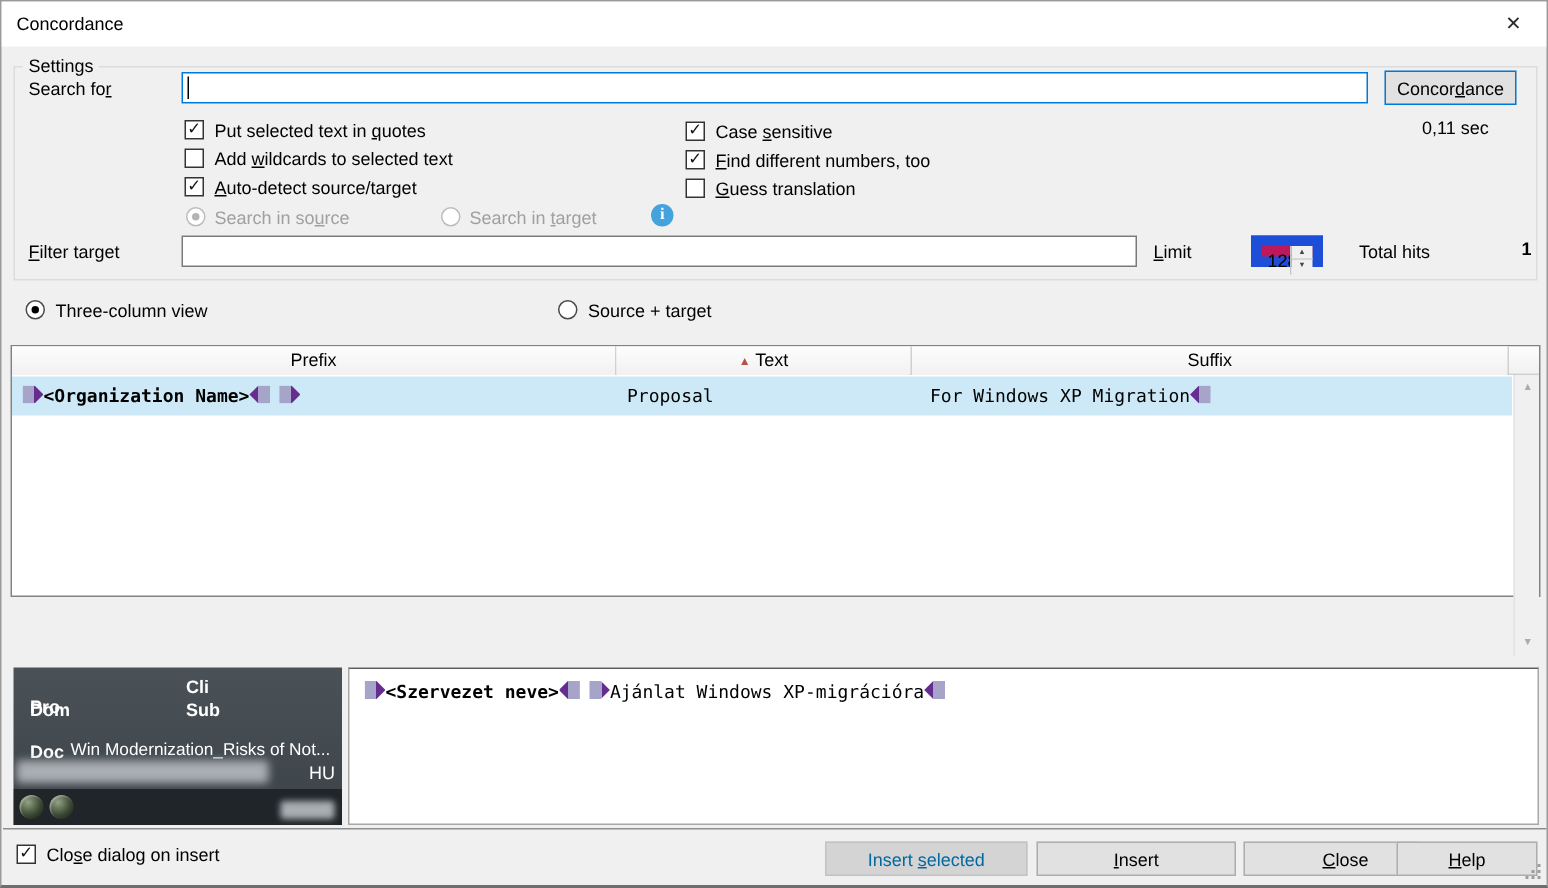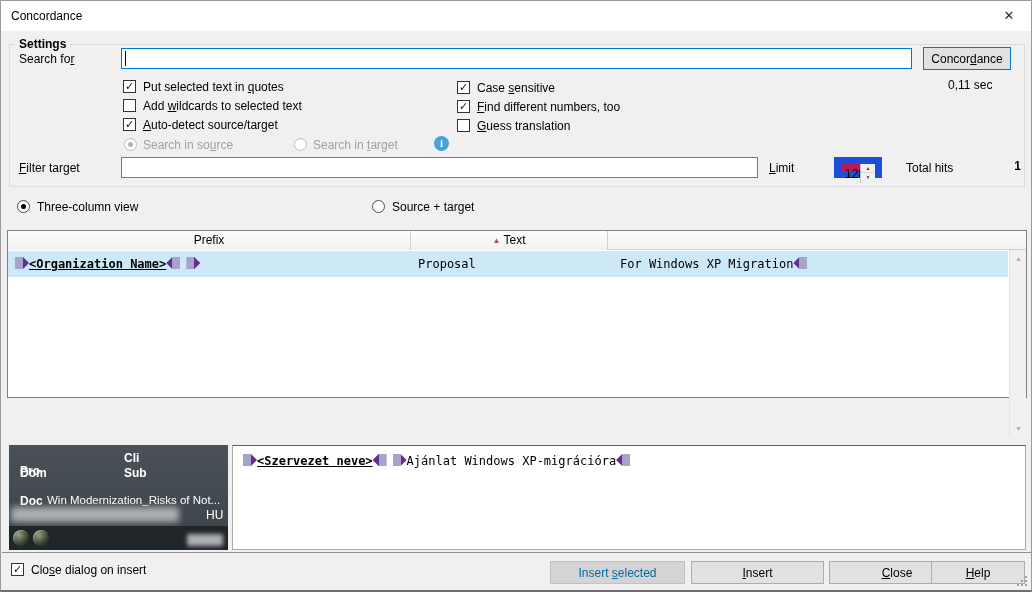--- a/index.html
+++ b/index.html
@@ -9,21 +9,21 @@
             border:1px solid #9a9a9a; border-bottom:2px solid #6e6e6e; overflow:hidden; }
   .titlebar { position:absolute; left:0; top:0; width:100%; height:30px; background:#ffffff; }
   .title-text { position:absolute; left:10px; top:8px; font-size:12px; }
   .close-btn { position:absolute; right:10px; top:5px; width:24px; height:20px; text-align:center;
                line-height:20px; font-size:13px; color:#2b2b2b; cursor:default; }
   .mn { text-decoration:underline; }
 
   
   .groupbox { position:absolute; left:8px; top:43px; width:1016px; height:143px;
               border:1px solid #dcdcdc; }
-  .group-label { position:absolute; left:14px; top:36px; background:#f0f0f0; padding:0 4px;font-weight:bold; }
+  .group-label { position:absolute; left:14px; top:36px; background:#f0f0f0; padding:0 4px; }
 
   .lbl { position:absolute; white-space:nowrap; }
   .txt-input { position:absolute; background:#fff; border:1px solid #7a7a7a; height:21px; font-size:12px;
                font-family:"Liberation Sans",sans-serif; padding:0 4px; }
   .txt-input.focused { border-color:#0078d7; }
   .caret { position:absolute; left:124px; top:50px; width:1px; height:15px; background:#000; }
 
   .btn { position:absolute; height:23px; background:#e1e1e1; border:1px solid #adadad;
          font-size:12px; text-align:center; font-family:"Liberation Sans",sans-serif; }
   .btn.default { border:1px solid #0078d7; }
@@ -56,21 +56,21 @@
   .table { position:absolute; left:6px; top:229px; width:1020px; height:168px; background:#fff;
            border:1px solid #828282; }
   .thead { position:absolute; left:0; top:0; width:100%; height:19px;
            background:linear-gradient(#fdfdfd,#f1f1f1); border-bottom:1px solid #d0d0d0; }
   .th { position:absolute; top:0; height:19px; line-height:18px; text-align:center;
         border-right:1px solid #d0d0d0; background:linear-gradient(#fdfdfd,#f1f1f1); }
   .sort-ind { font-size:8px; color:#b5504a; margin-right:3px; position:relative; top:-1px; }
   .trow { position:absolute; left:0; top:20px; width:1000px; height:26px; background:#cde8f6; }
   .tcell { position:absolute; top:0; height:26px; line-height:26px; white-space:nowrap; overflow:hidden;
            font-family:"DejaVu Sans Mono","Liberation Mono",monospace; font-size:12px; padding-left:7px; }
-  .seg-b { font-weight:bold;text-decoration:underline; }
+  .seg-b { font-weight:bold; }
 
   
   .tg { display:inline-block; width:14px; height:12px; vertical-align:-1px; }
   .tg.open  { clip-path:polygon(0 0, 8px 0, 14px 6px, 8px 12px, 0 12px);
               background:linear-gradient(90deg,#a7a4c9 0,#a7a4c9 8px,#652d90 8px); }
   .tg.closeT{ clip-path:polygon(14px 0, 6px 0, 0 6px, 6px 12px, 14px 12px);
               background:linear-gradient(270deg,#a7a4c9 0,#a7a4c9 8px,#652d90 8px); }
   .tg.sp { margin-left:6px; }
 
   
@@ -155,20 +155,21 @@
 
   <span class="radio on" style="left:16px;top:199px;"></span>
   <span class="lbl" style="left:36px;top:199px;">Three-column view</span>
   <span class="radio" style="left:371px;top:199px;"></span>
   <span class="lbl" style="left:391px;top:199px;">Source + target</span>
 
   <div class="table">
     <div class="thead">
       <div class="th" style="left:0;width:403px;"><span>Prefix</span></div>
       <div class="th" style="left:403px;width:197px;"><span class="sort-ind">▲</span><span>Text</span></div>
+      <div class="th" style="left:600px;width:398px;"><span>Suffix</span></div>
     </div>
     <div class="trow">
       <div class="tcell" style="left:0;width:403px;"><span class="tg open"></span><span class="seg-b">&lt;Organization Name&gt;</span><span class="tg closeT"></span><span class="tg open sp"></span></div>
       <div class="tcell" style="left:605px;width:393px;"><span>For Windows XP Migration</span><span class="tg closeT"></span></div>
       <div class="tcell" style="left:403px;width:197px;">Proposal</div>
     </div>
     <div class="vscroll">
       <div class="scr-up">▲</div>
       <div class="scr-dn">▼</div>
     </div>

